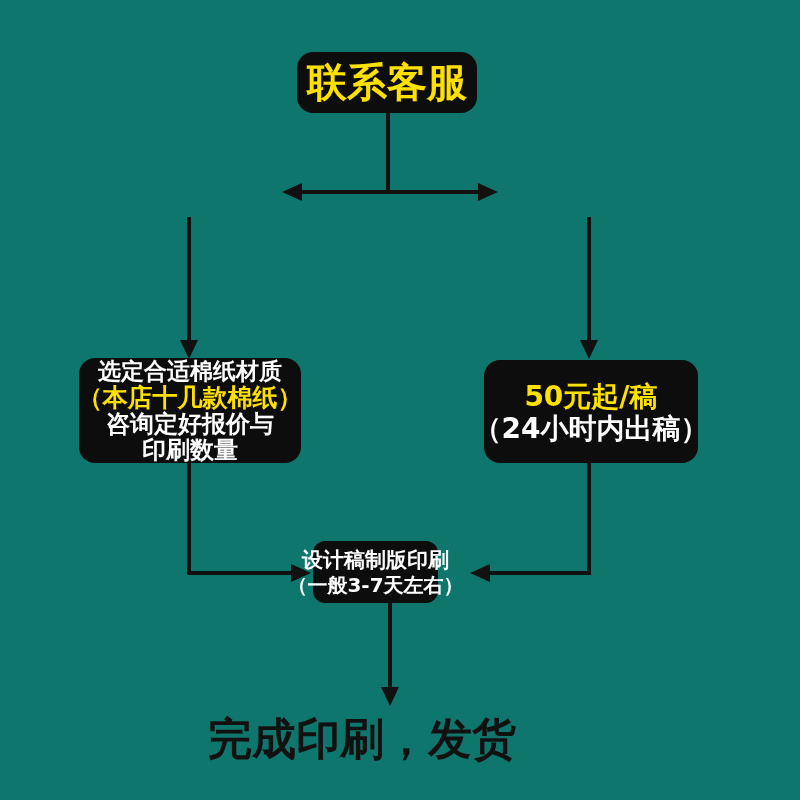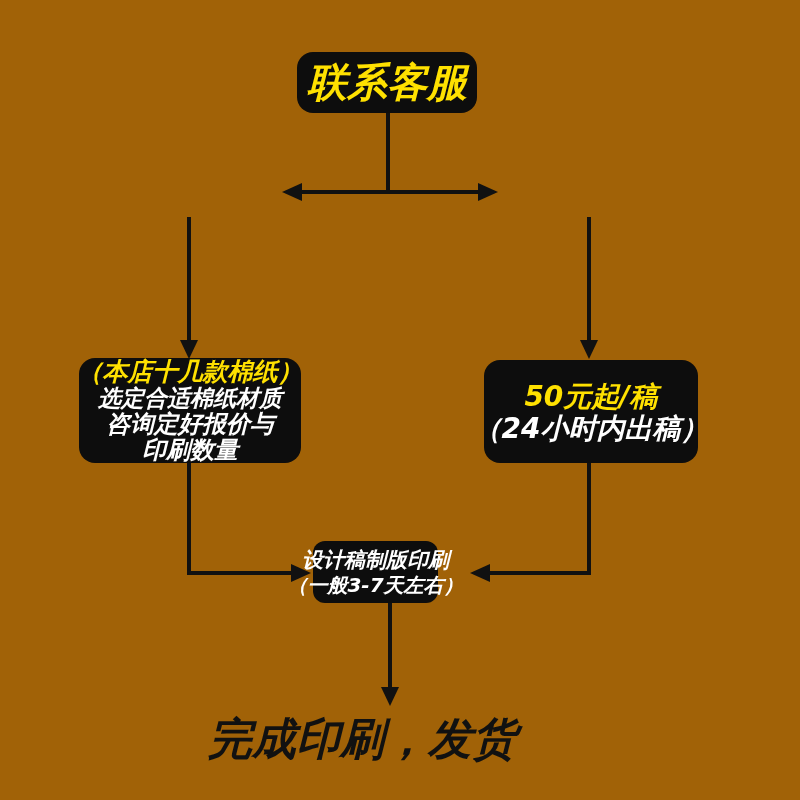--- a/index.html
+++ b/index.html
@@ -5,24 +5,23 @@
   html, body {
     margin: 0;
     padding: 0;
     background: #ffffff;
     font-family: "DejaVu Sans", sans-serif;
   }
   #canvas {
     position: relative;
     width: 800px;
     height: 800px;
-    background: #a16207;
+    background: #0f766e;
     overflow: hidden;
     font-weight: bold;
-    font-style: italic;
   }
   .node {
     position: absolute;
     background: #0d0d0d;
     color: #ffffff;
     display: flex;
     flex-direction: column;
     align-items: center;
     justify-content: center;
     text-align: center;
@@ -117,22 +116,22 @@
 
 <div id="canvas">
 
   <div class="node" id="node-contact">
     <span class="ln yellow">联系客服</span>
   </div>
 
 
 
   <div class="node" id="node-left-detail">
+    <span class="ln white l1">选定合适棉纸材质</span>
     <span class="ln yellow l2">（本店十几款棉纸）</span>
-    <span class="ln white l1">选定合适棉纸材质</span>
     <span class="ln white l3">咨询定好报价与</span>
     <span class="ln white l4">印刷数量</span>
   </div>
 
   <div class="node" id="node-right-detail">
     <span class="ln yellow l2">50元起/稿</span>
     <span class="ln white l3">（24小时内出稿）</span>
   </div>
 
   <div class="node" id="node-print">

